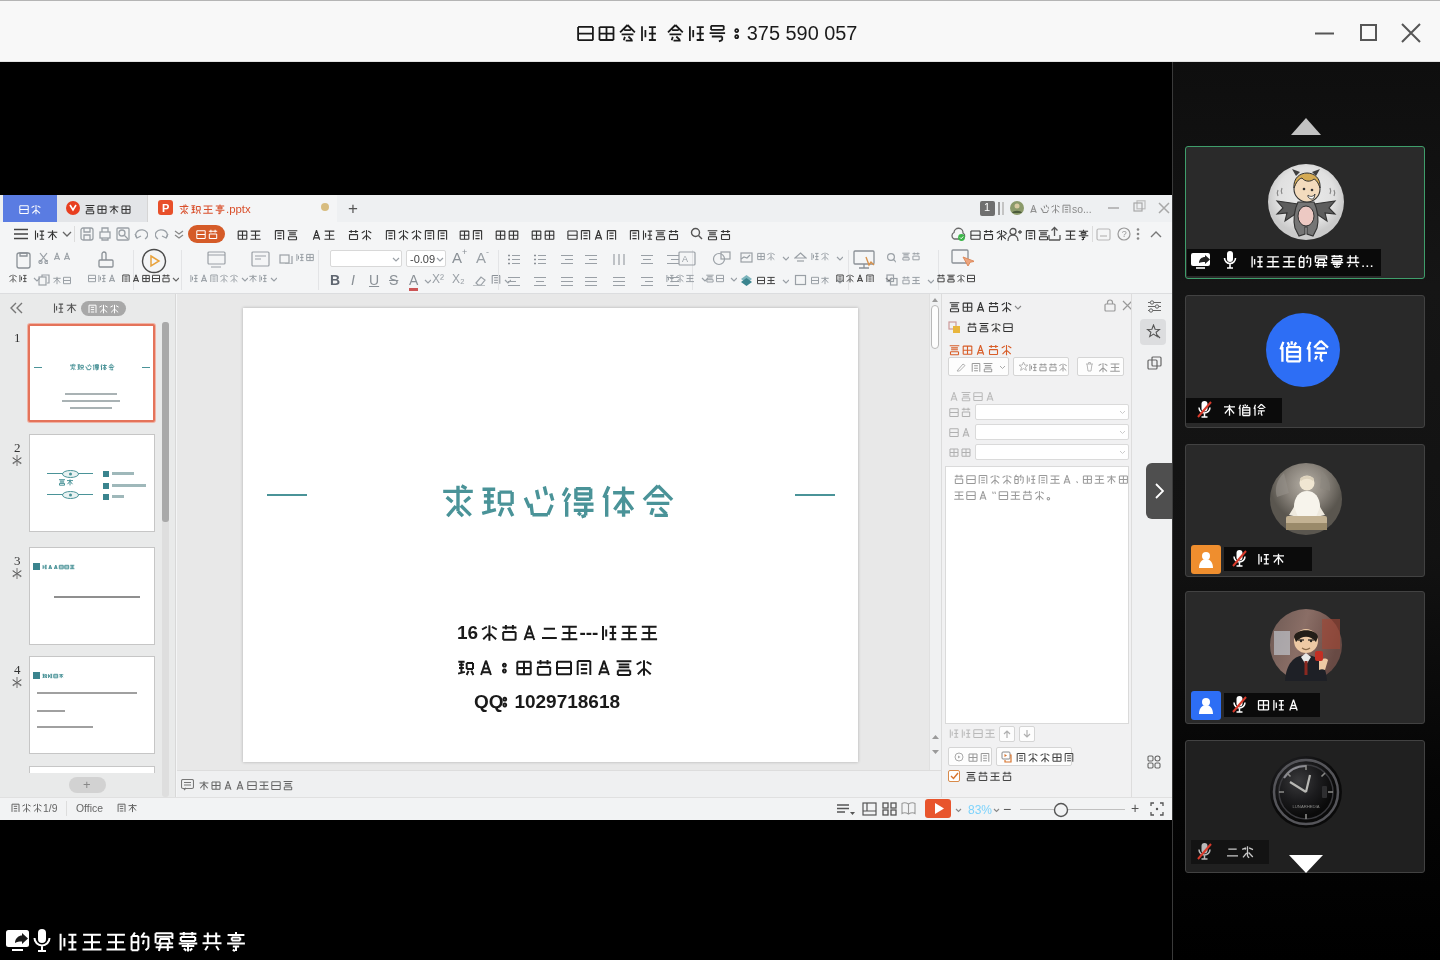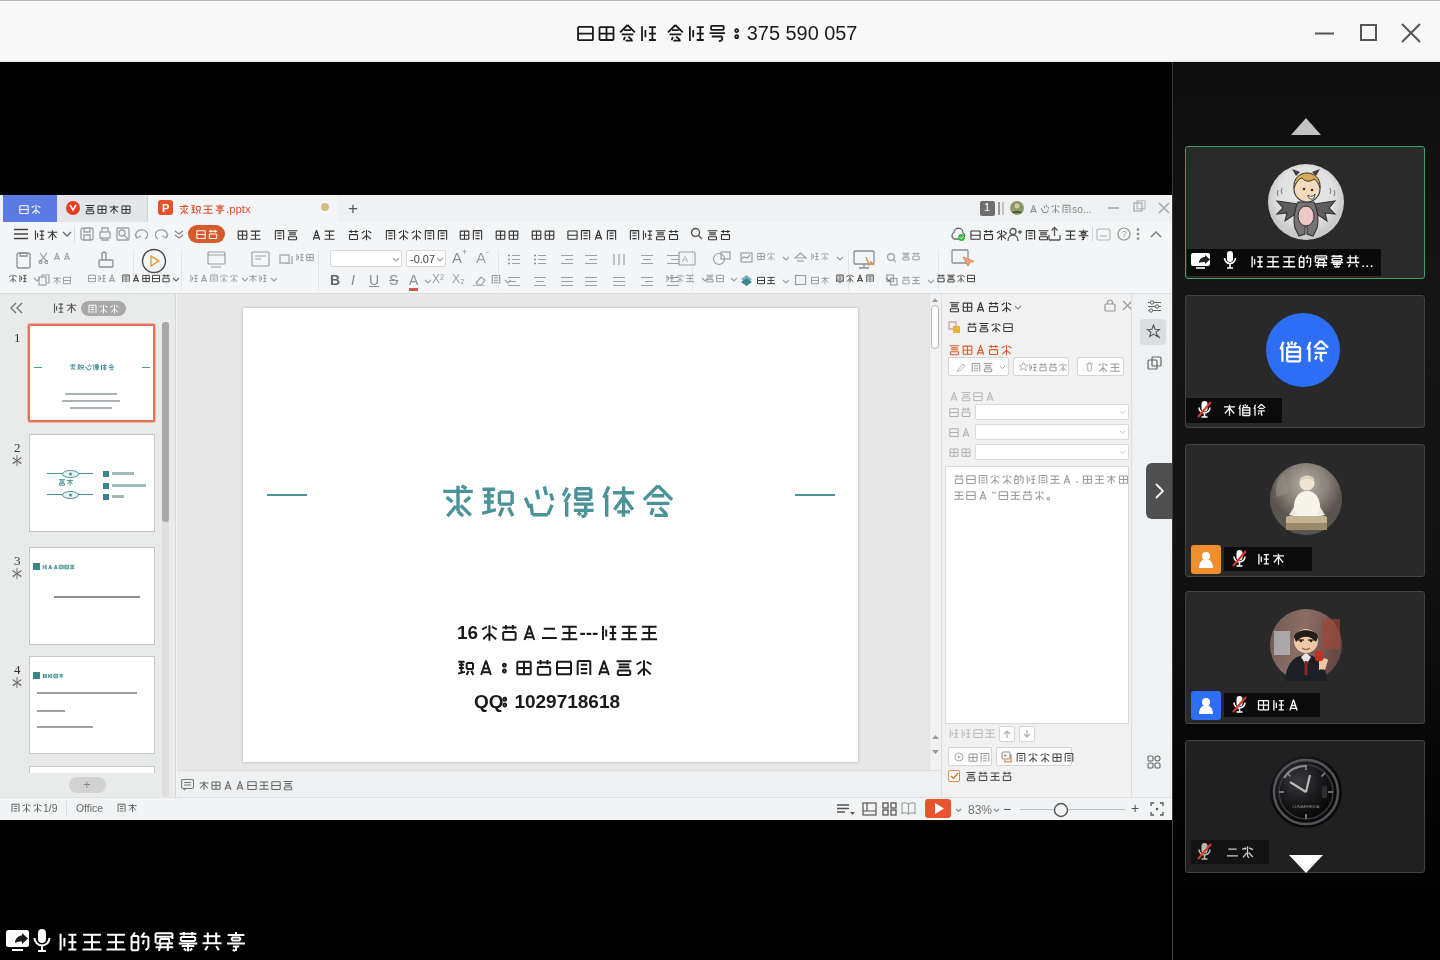--- a/index.html
+++ b/index.html
@@ -258,21 +258,21 @@
   </svg>
 <svg style="position:absolute;left:295.0px;top:252.0px;overflow:visible" width="23" height="15">
     <path d="M1.9 2.0L1.9 9.0M3.5 3.7L3.5 7.3M5.2 2.4L8.5 2.4M5.2 5.5L8.5 5.5M5.2 8.6L8.5 8.6M6.8 2.4L6.8 8.6M11.7 2.4L18.3 2.4M18.3 2.4L18.3 8.6M11.7 2.4L11.7 8.6M11.7 8.6L18.3 8.6M15.0 2.4L15.0 8.6M11.7 5.5L18.3 5.5" stroke="#9aa0a6" stroke-width="1.00" fill="none"></path>
   </svg>
 <div style="position:absolute;left:318px;top:250px;width:1px;height:40px;background:#e3e4e6;"></div>
 <div style="position:absolute;left:330px;top:250px;width:72px;height:17px;background:#fff;border:1px solid #d8d8d8;border-radius:2px;"></div>
 <svg style="position:absolute;left:392px;top:256px" width="8" height="8">
     <path d="M1 2l3 3 3-3" stroke="#9aa0a6" stroke-width="1.2" fill="none"></path>
   </svg>
 <div style="position:absolute;left:406px;top:250px;width:40px;height:17px;background:#fff;border:1px solid #d8d8d8;border-radius:2px;"></div>
-<div style="position:absolute;left:410px;top:253px;font-size:11px;color:#444;white-space:nowrap;">-0.07</div>
+<div style="position:absolute;left:410px;top:253px;font-size:11px;color:#444;white-space:nowrap;">-0.09</div>
 <svg style="position:absolute;left:436px;top:256px" width="8" height="8">
     <path d="M1 2l3 3 3-3" stroke="#9aa0a6" stroke-width="1.2" fill="none"></path>
   </svg>
 <div style="position:absolute;left:452px;top:249px;font-size:15px;color:#8a9096;white-space:nowrap;">A</div>
 <div style="position:absolute;left:462px;top:247px;font-size:9px;color:#8a9096;white-space:nowrap;">+</div>
 <div style="position:absolute;left:476px;top:249px;font-size:15px;color:#9aa0a6;white-space:nowrap;">A</div>
 <div style="position:absolute;left:486px;top:247px;font-size:9px;color:#9aa0a6;white-space:nowrap;">-</div>
 <div style="position:absolute;left:330px;top:272px;font-size:14px;color:#5f6670;white-space:nowrap;"><b>B</b></div>
 <div style="position:absolute;left:351px;top:272px;font-size:14px;color:#8a9096;white-space:nowrap;"><i>I</i></div>
 <div style="position:absolute;left:369px;top:272px;font-size:14px;color:#8a9096;white-space:nowrap;"><span style="text-decoration:underline">U</span></div>
@@ -710,21 +710,21 @@
 <svg style="position:absolute;left:901px;top:802px" width="15" height="14">
     <path d="M7.5 2C5 .5 2.5.5 1 1.5v10C2.5 10.5 5 10.5 7.5 12c2.5-1.5 5-1.5 6.5-.5v-10C12.5.5 10 .5 7.5 2zM7.5 2v10" stroke="#999" stroke-width="1.1" fill="none"></path>
   </svg>
 <div style="position:absolute;left:925px;top:799px;width:26px;height:19px;background:#e8552d;border-radius:3px;"></div>
 <svg style="position:absolute;left:934px;top:803px" width="10" height="11">
     <path d="M1 0l9 5.5L1 11z" fill="#fff"></path>
   </svg>
 <svg style="position:absolute;left:955px;top:808px" width="7" height="5">
     <path d="M1 1l2.5 2.5L6 1" stroke="#888" stroke-width="1.1" fill="none"></path>
   </svg>
-<div style="position:absolute;left:968px;top:803px;font-size:12px;color:#737373;white-space:nowrap;">83%</div>
+<div style="position:absolute;left:968px;top:803px;font-size:12px;color:#7dd3fc;white-space:nowrap;">83%</div>
 <svg style="position:absolute;left:993px;top:808px" width="7" height="5">
     <path d="M1 1l2.5 2.5L6 1" stroke="#888" stroke-width="1.1" fill="none"></path>
   </svg>
 <div style="position:absolute;left:1003px;top:801px;font-size:14px;color:#555;white-space:nowrap;">−</div>
 <div style="position:absolute;left:1020px;top:809px;width:105px;height:1px;background:#c0c0c0;"></div>
 <svg style="position:absolute;left:1053px;top:802px" width="16" height="16">
     <circle cx="8" cy="8" r="6.5" stroke="#555" stroke-width="1.4" fill="#f2f3f4"></circle>
   </svg>
 <div style="position:absolute;left:1131px;top:800px;font-size:14px;color:#555;white-space:nowrap;">+</div>
 <svg style="position:absolute;left:1150px;top:802px" width="14" height="14">

